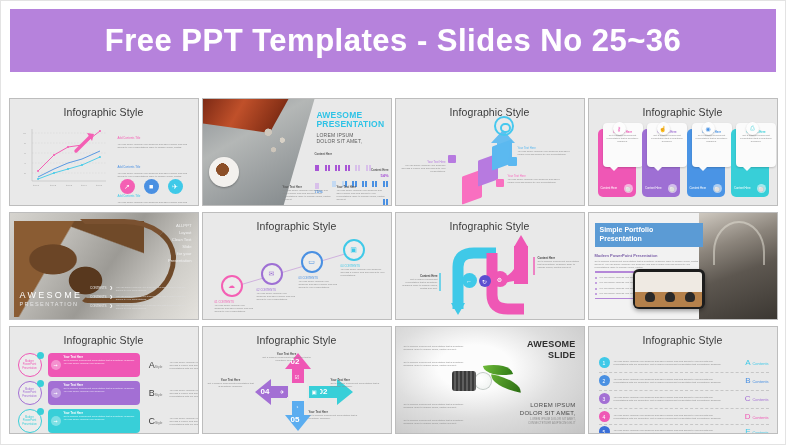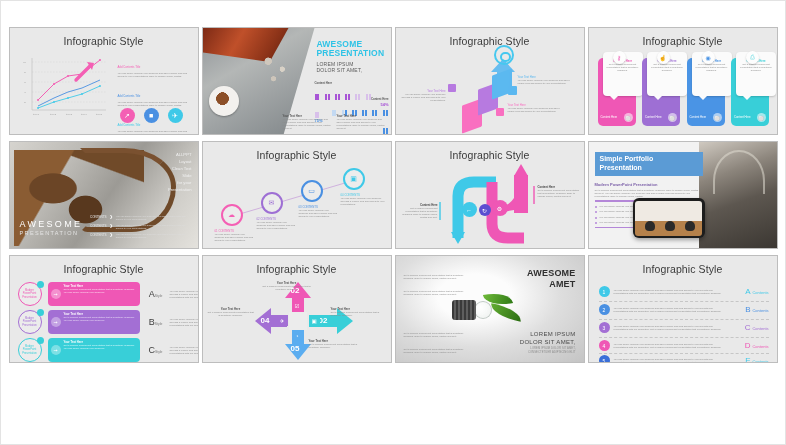--- a/index.html
+++ b/index.html
@@ -28,21 +28,21 @@
     color: #ffffff;
     font-size: 31px;
     font-weight: bold;
     letter-spacing: 0.5px;
     white-space: nowrap;
     text-shadow: 0 0 1px rgba(255,255,255,.3);
   }
   
   .grid {
     width: 664px;
-    margin-top: 18px;
+    margin-top: 26px;
     display: grid;
     grid-template-columns: repeat(4, 190px);
     grid-template-rows: repeat(3, 108px);
     column-gap: 3px;
     row-gap: 6px;
     justify-content: center;
   }
   .slide {
     width: 190px; height: 108px;
     background: #e9e9e9;
@@ -198,20 +198,23 @@
     position:relative; overflow:hidden;}
   .s8-chair { position:absolute; bottom:5px; width:10px; height:10px; border-radius:50% 50% 40% 40%;
     background:#2a2a2a; }
   .s8-divider { height:1.5px; background:#b487d8; margin:2px 0;}
 </style>
 </head>
 <body>
 
 <div class="page">
 
+  <div class="banner">
+    <div class="banner-title">Free PPT Templates - Slides No 25~36</div>
+  </div>
 
   <div class="grid">
 
     <div class="slide">
       <div class="stitle">Infographic Style</div>
       <div class="s1-chart">
         <svg width="88" height="68" viewBox="0 0 88 68">
           <g stroke="#cfcfcf" stroke-width="0.4" stroke-dasharray="1.5 1.5">
             <line x1="12" y1="8" x2="86" y2="8"></line>
               <line x1="12" y1="18" x2="86" y2="18"></line>
@@ -619,21 +622,21 @@
     </div>
 
     <div class="slide">
       <div class="s11-bg"></div>
       <div class="s11-glass"></div>
       <div class="s11-base"></div>
       <div class="s11-leaf1"></div>
       <div class="s11-leaf2"></div>
       <div class="s11-h">
         <div>AWESOME</div>
-        <div>AMET</div>
+        <div>SLIDE</div>
       </div>
       <div class="s11-sub">
         <div>LOREM IPSUM</div>
         <div>DOLOR SIT AMET,</div>
         <div class="s11-subsm" style="white-space:pre-line">LOREM IPSUM DOLOR SIT AMET,
 CONSECTETUER ADIPISCING ELIT</div>
       </div>
       <div class="s11-left" style="top:18px">
         <div class="ttxt">Get a modern PowerPoint Presentation that is beautifully designed. Easy to change colors, photos and Text.</div>
       </div>

